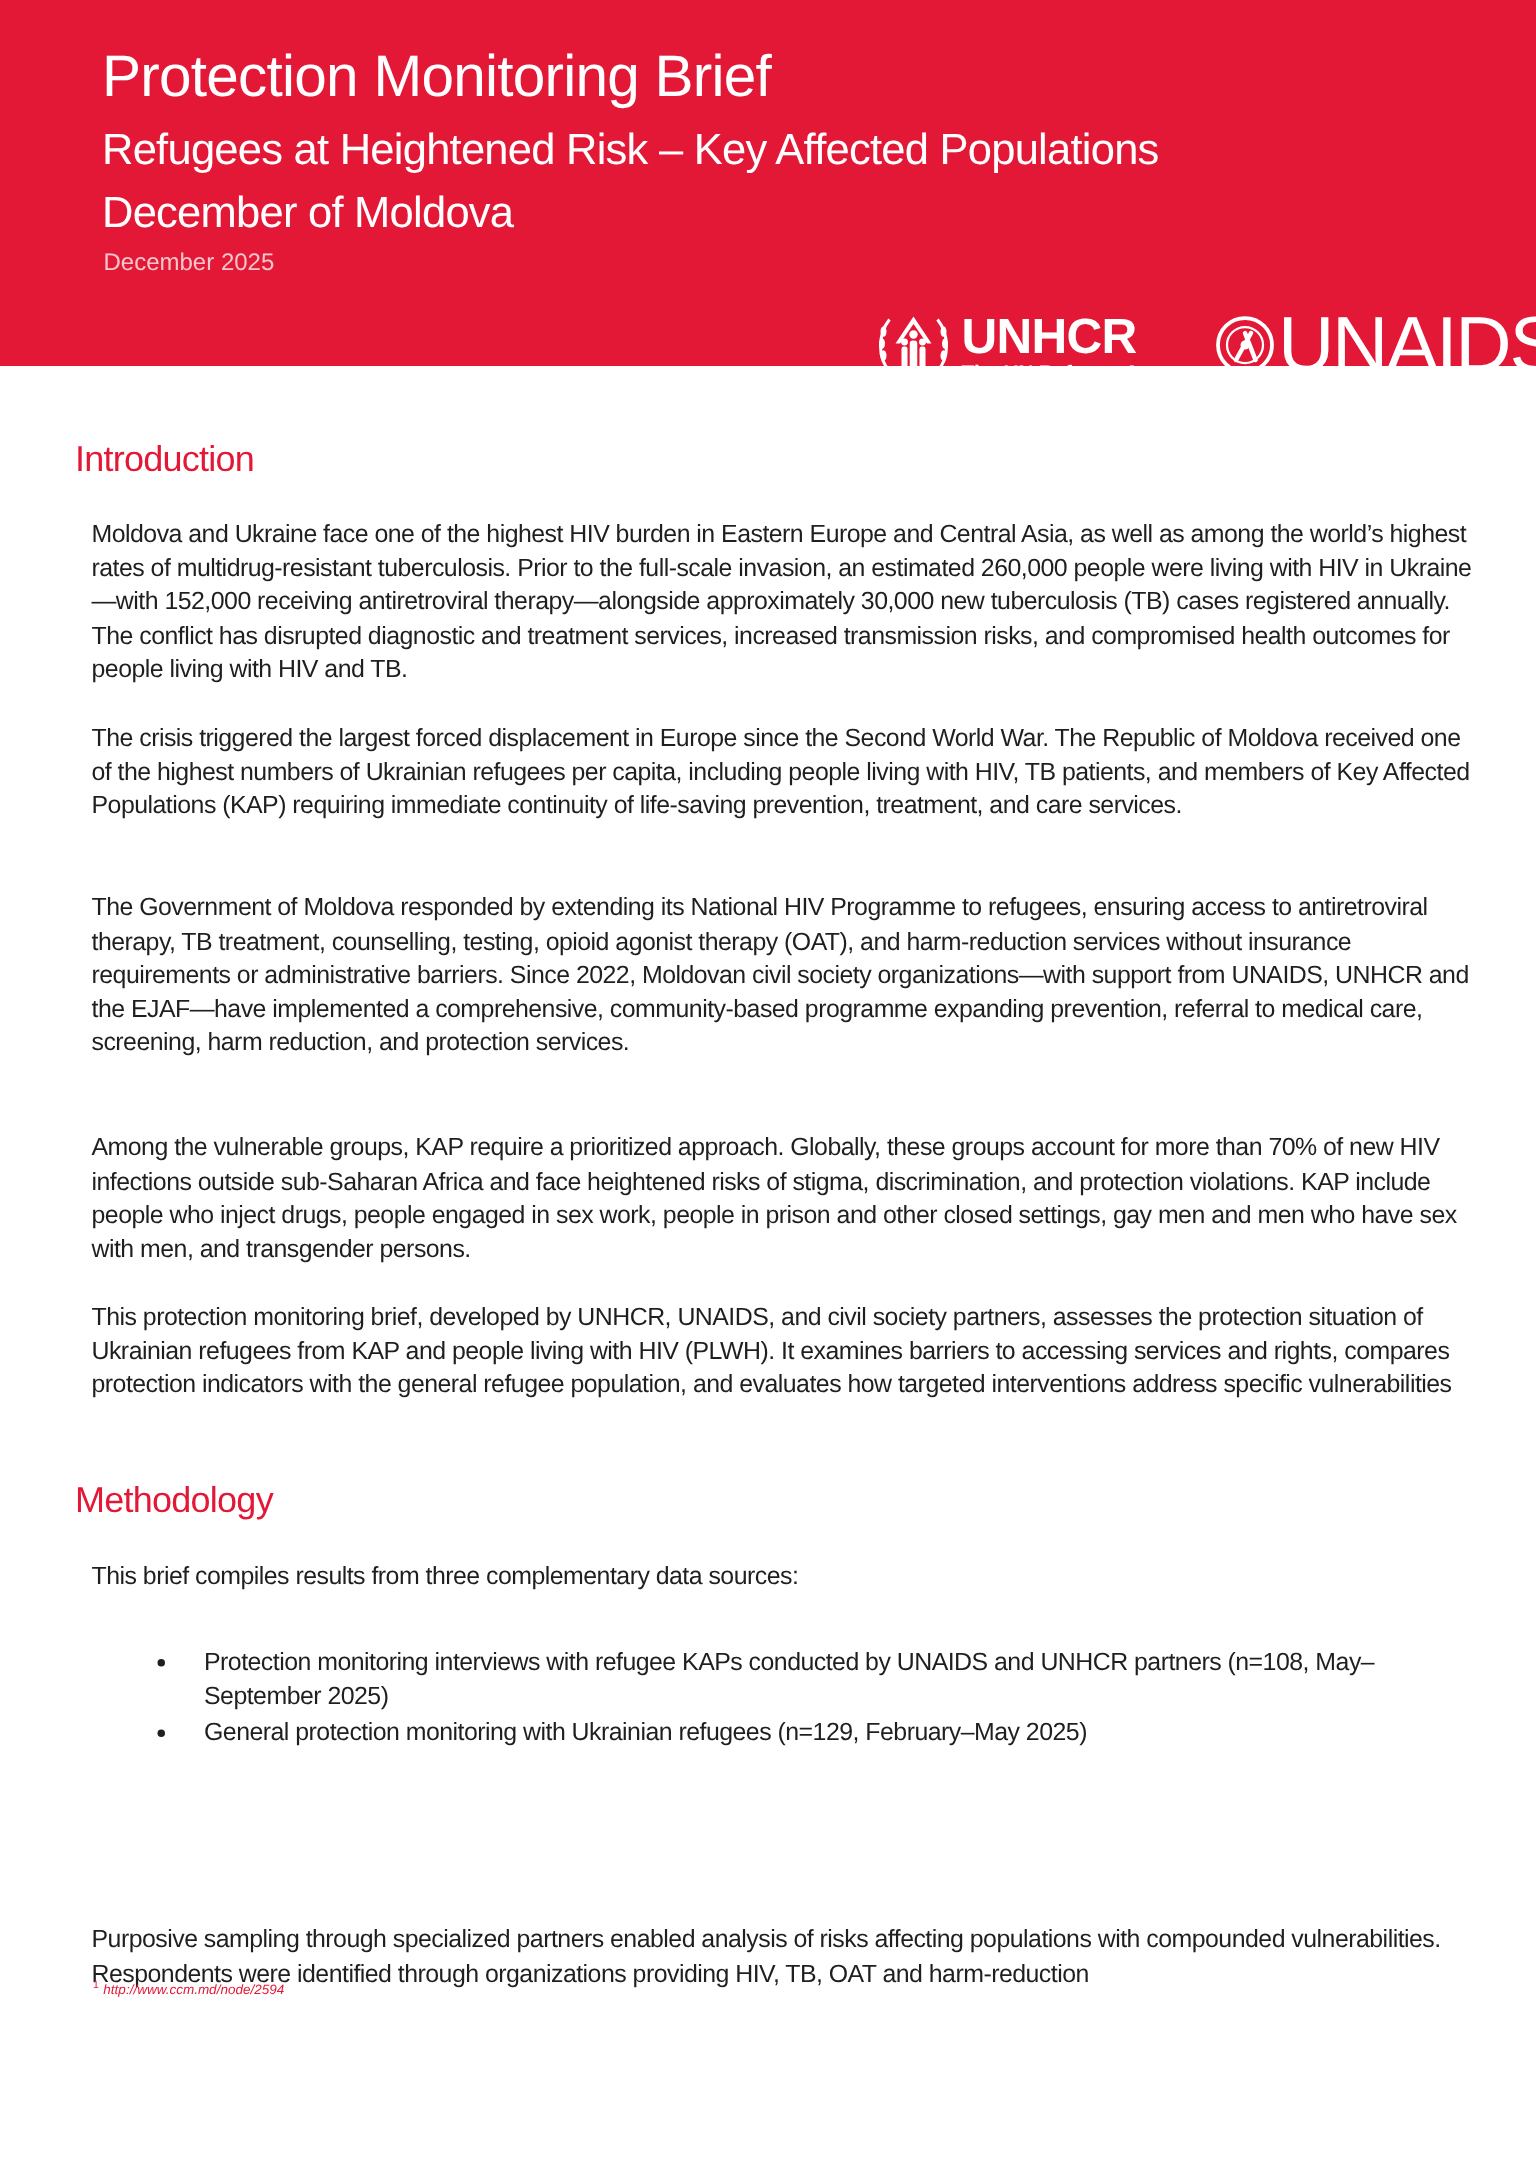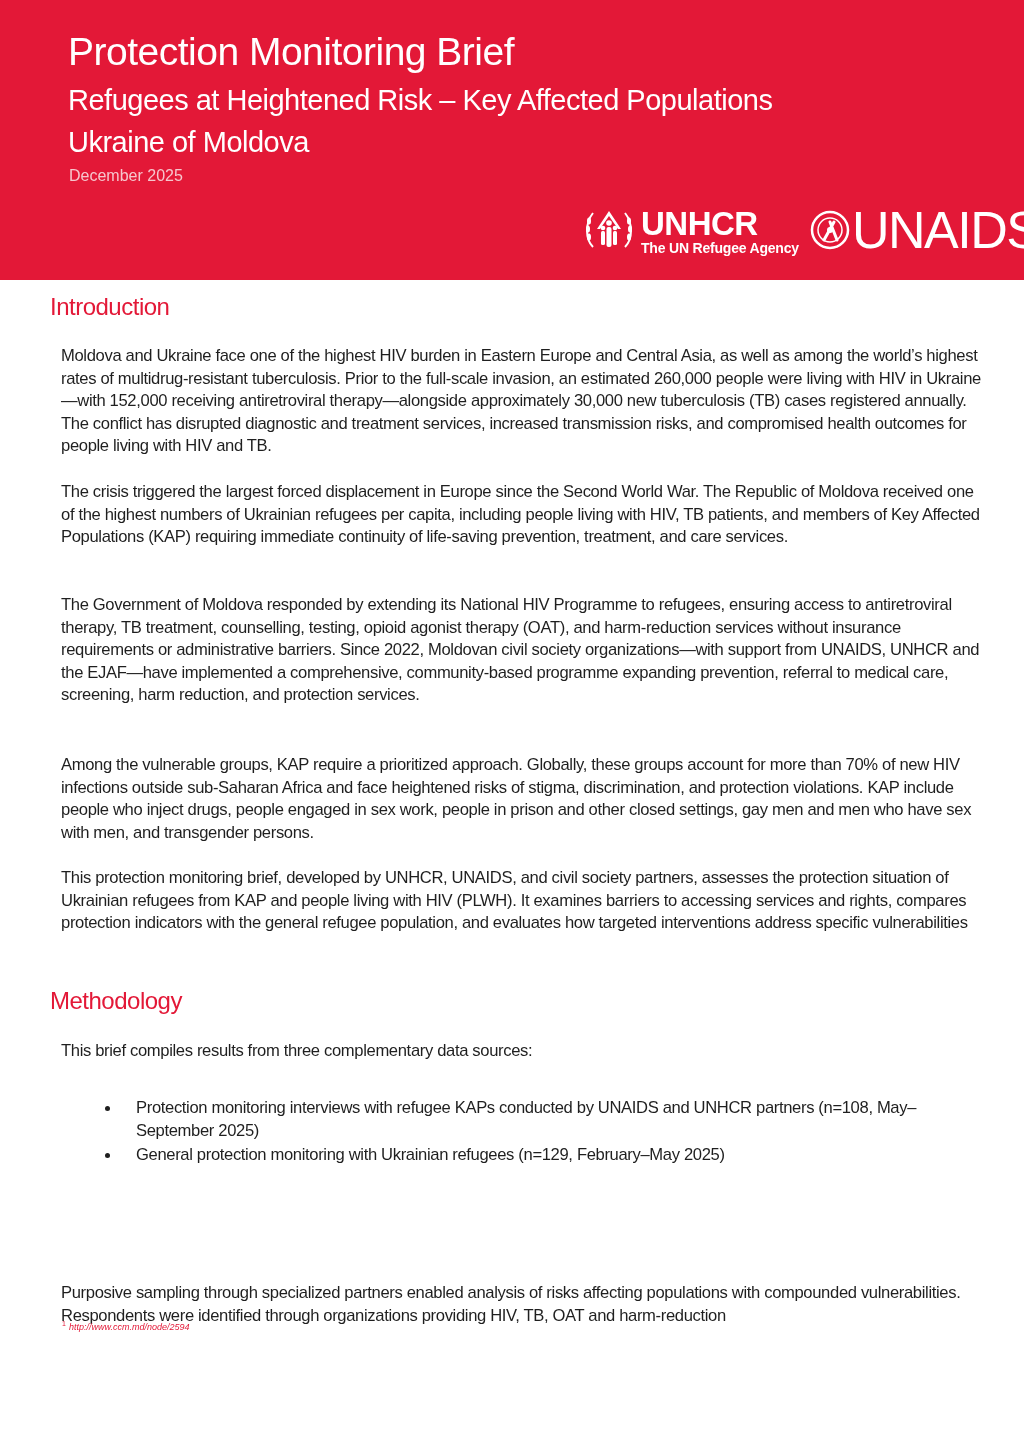--- a/index.html
+++ b/index.html
@@ -1,21 +1,21 @@
 <!DOCTYPE html>
 <html><head>
 <meta charset="utf-8">
 <style>
   html, body { margin: 0; padding: 0; }
   body {
     width: 1024px; height: 1449px; background: #ffffff; position: relative; overflow: hidden;
     font-family: "Liberation Sans", sans-serif; color: #1a1a1a;
   }
   .header {
-    position: absolute; left: 0; top: 0; width: 1024px; height: 280px;
+    position: absolute; left: 0; top: 0; width: 1024px; height: 244px;
     background: #e31837;
   }
   .title {
     position: absolute; left: 68px; top: 30px; margin: 0;
     font-family: "Liberation Sans", sans-serif; font-weight: normal;
     font-size: 39px; color: #ffffff; letter-spacing: -0.5px;
   }
   .subtitle {
     position: absolute; left: 68px; margin: 0; font-weight: normal;
     font-size: 29px; color: #ffffff; letter-spacing: -0.5px;
@@ -59,21 +59,21 @@
     position: absolute; left: 62px; top: 1320px; font-size: 9px; color: #e31837; font-style: italic;
   }
   .footnote .fn-mark { font-style: normal; margin-right: 3px; font-size: 7px; vertical-align: super; }
 </style>
 </head>
 <body>
 
 <div class="header">
   <h1 class="title">Protection Monitoring Brief</h1>
   <h2 class="subtitle s1">Refugees at Heightened Risk – Key Affected Populations</h2>
-  <h2 class="subtitle s2">Ukraine of Moldova</h2>
+  <h2 class="subtitle s2">December of Moldova</h2>
   <div class="date">December 2025</div>
 
   <div class="logo-unhcr">
     <svg class="emblem" viewBox="0 0 52 46">
       <g fill="none" stroke="#fff" stroke-width="2">
         <path d="M10 40 C2 32 2 16 10 6"></path>
         <path d="M42 40 C50 32 50 16 42 6"></path>
       </g>
       <g fill="#fff">
         <ellipse cx="6" cy="14" rx="2" ry="3.5"></ellipse>

